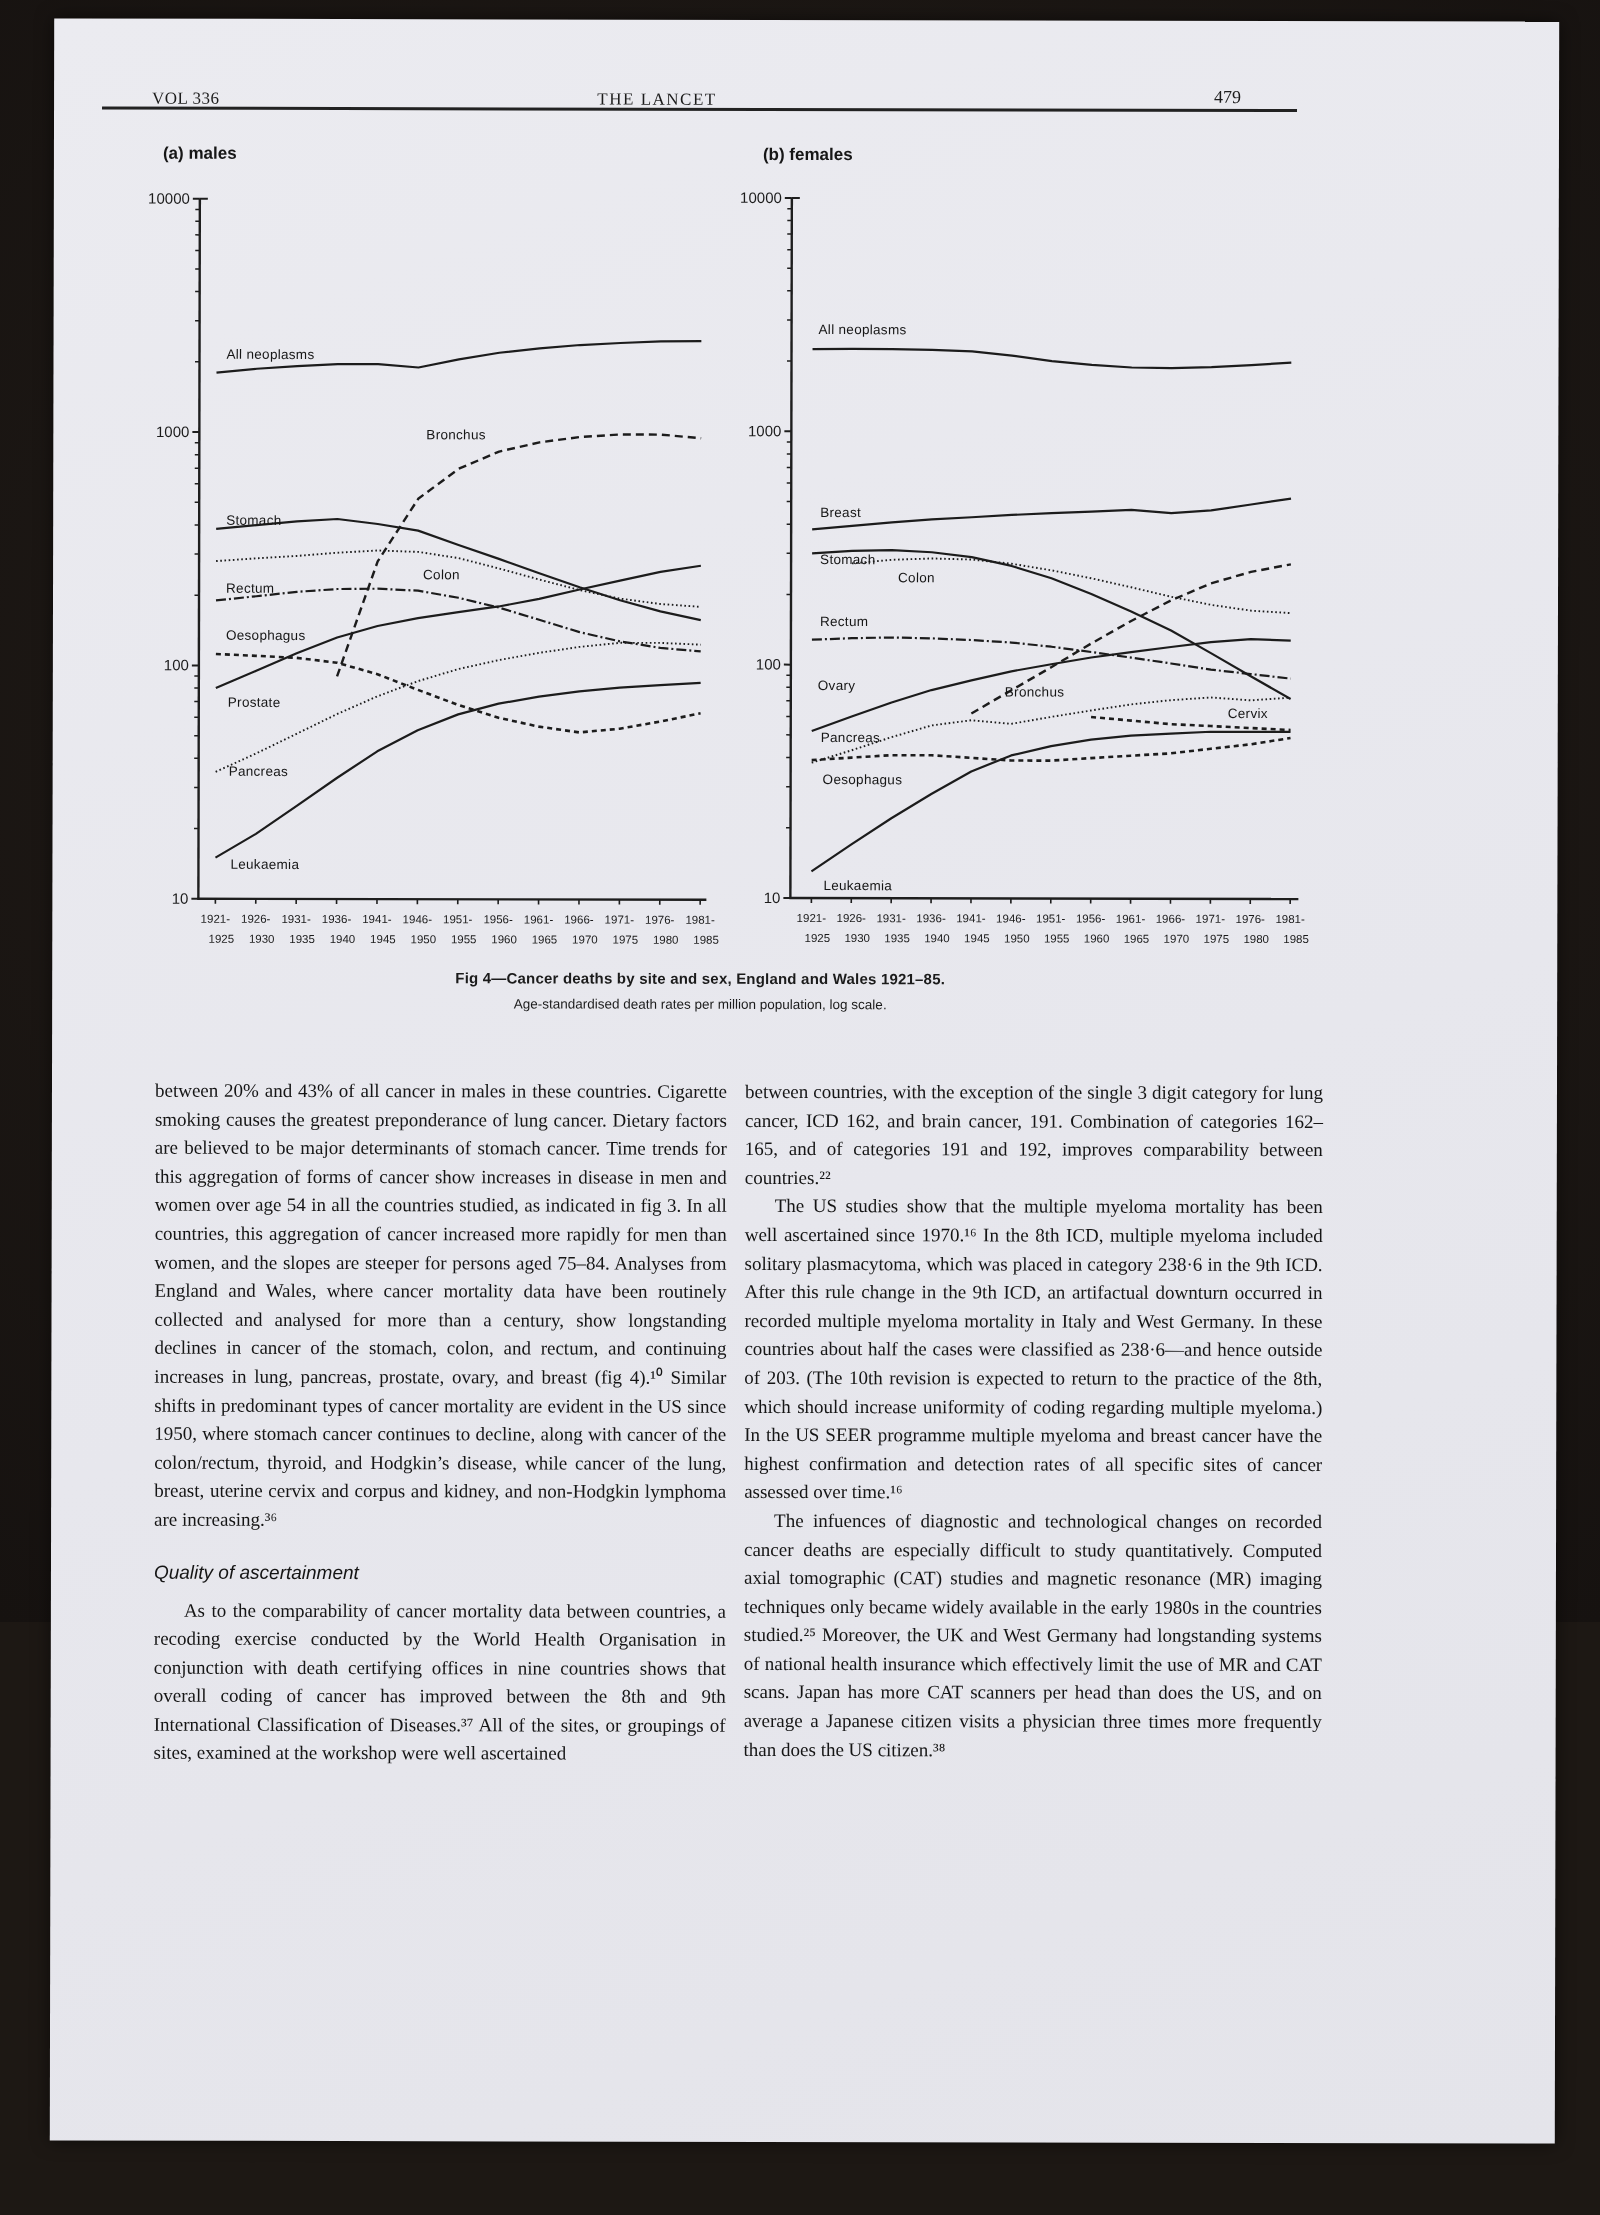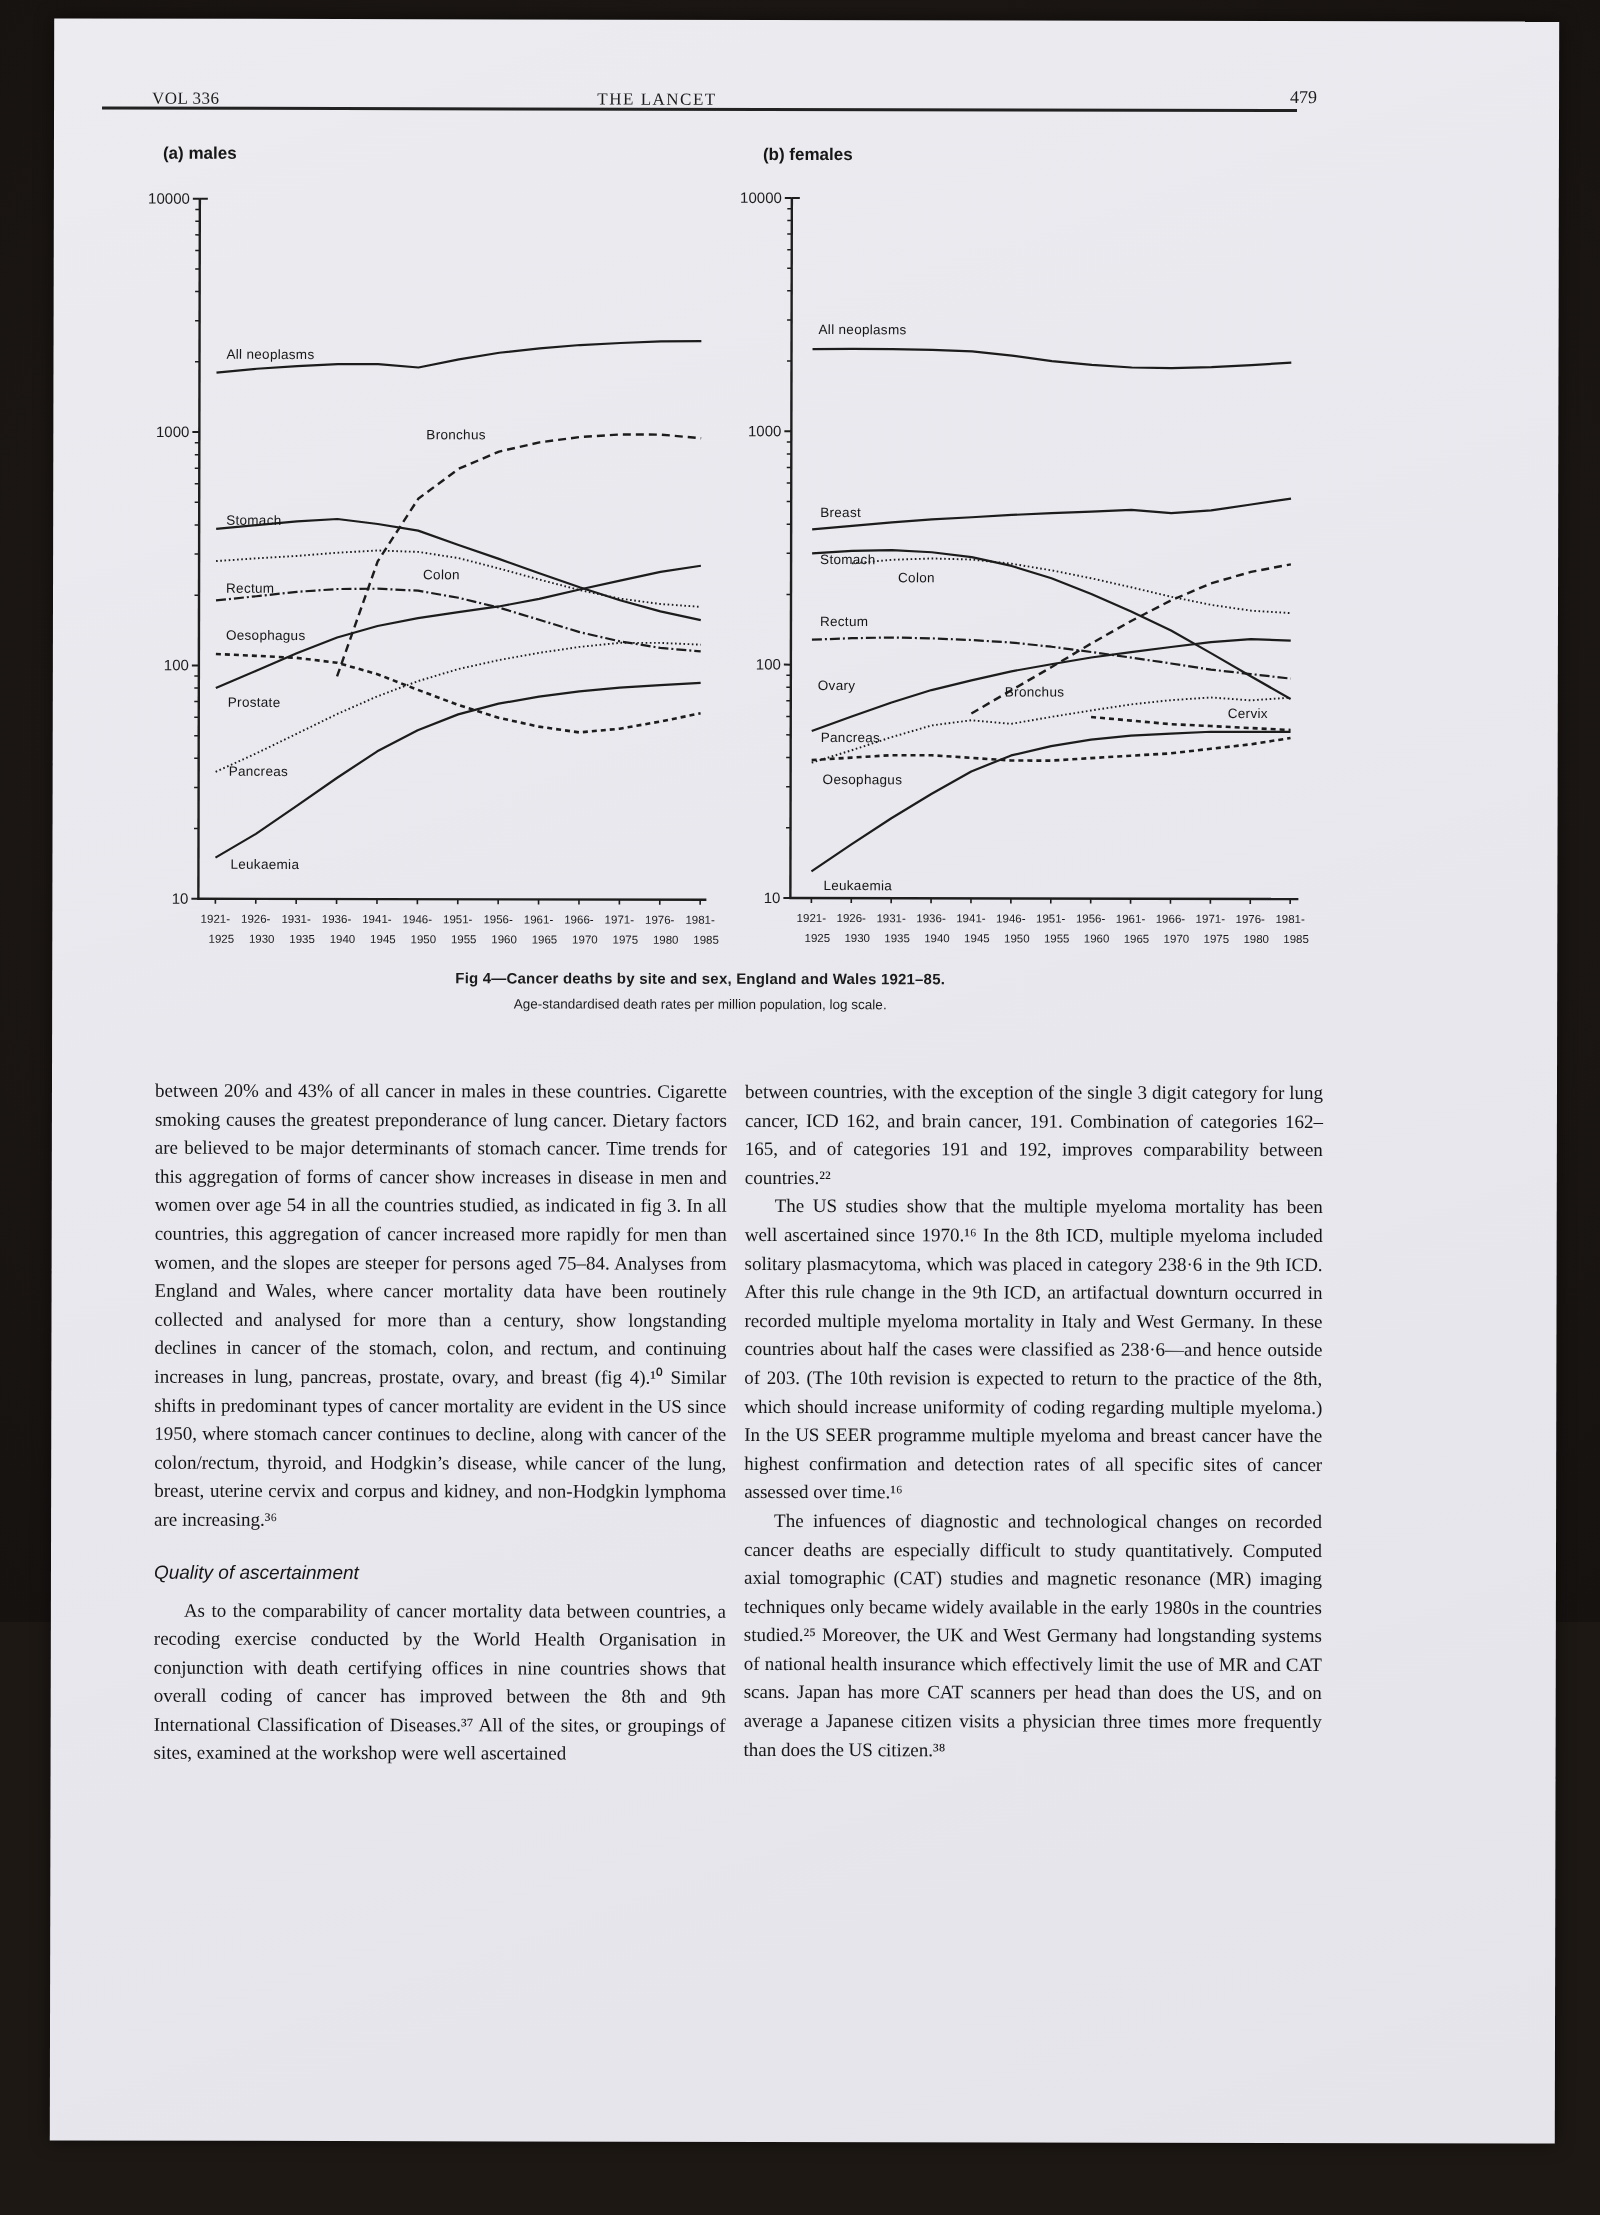--- a/index.html
+++ b/index.html
@@ -5,21 +5,21 @@
   html,body{margin:0;padding:0;background:#1d1814;width:1600px;height:2215px;overflow:hidden;}
   .stage{position:relative;width:1600px;height:1622px;background:
     radial-gradient(circle at 50% 45%, #241e19 0%, #161210 100%);}
   .paper{position:absolute;left:52px;top:20px;width:1505px;height:2122px;
     background:linear-gradient(160deg,#ebebf0 0%,#e7e7ed 55%,#e4e4ea 100%);
     transform:rotate(.12deg);box-shadow:0 0 18px rgba(0,0,0,.55);}
   
   .vol{position:absolute;left:98px;top:70px;font:17px "Liberation Serif",serif;color:#1c1c1c;letter-spacing:.5px;}
   .jt{position:absolute;left:98px;top:70px;width:1010px;text-align:center;
       font:17px "Liberation Serif",serif;color:#1c1c1c;letter-spacing:1.5px;}
-  .pn{position:absolute;left:1208px;top:66px;width:83px;text-align:center;
+  .pn{position:absolute;left:1160px;top:66px;width:83px;text-align:left;
       font:18px "Liberation Serif",serif;color:#1c1c1c;}
   .rule{position:absolute;left:48px;top:88px;width:1195px;height:2.5px;background:#222;}
   
   #charts{position:absolute;left:0;top:0;}
   .ctitle{font:bold 17px "Liberation Sans",sans-serif;fill:#161616;}
   .ytick{font:15px "Liberation Sans",sans-serif;fill:#1b1b1b;text-anchor:end;}
   .xtick{font:11.5px "Liberation Sans",sans-serif;fill:#1b1b1b;text-anchor:middle;}
   .slabel{font:13.5px "Liberation Sans",sans-serif;fill:#161616;letter-spacing:.3px;}
   
   .cap{position:absolute;left:248px;top:950px;width:800px;text-align:center;}

